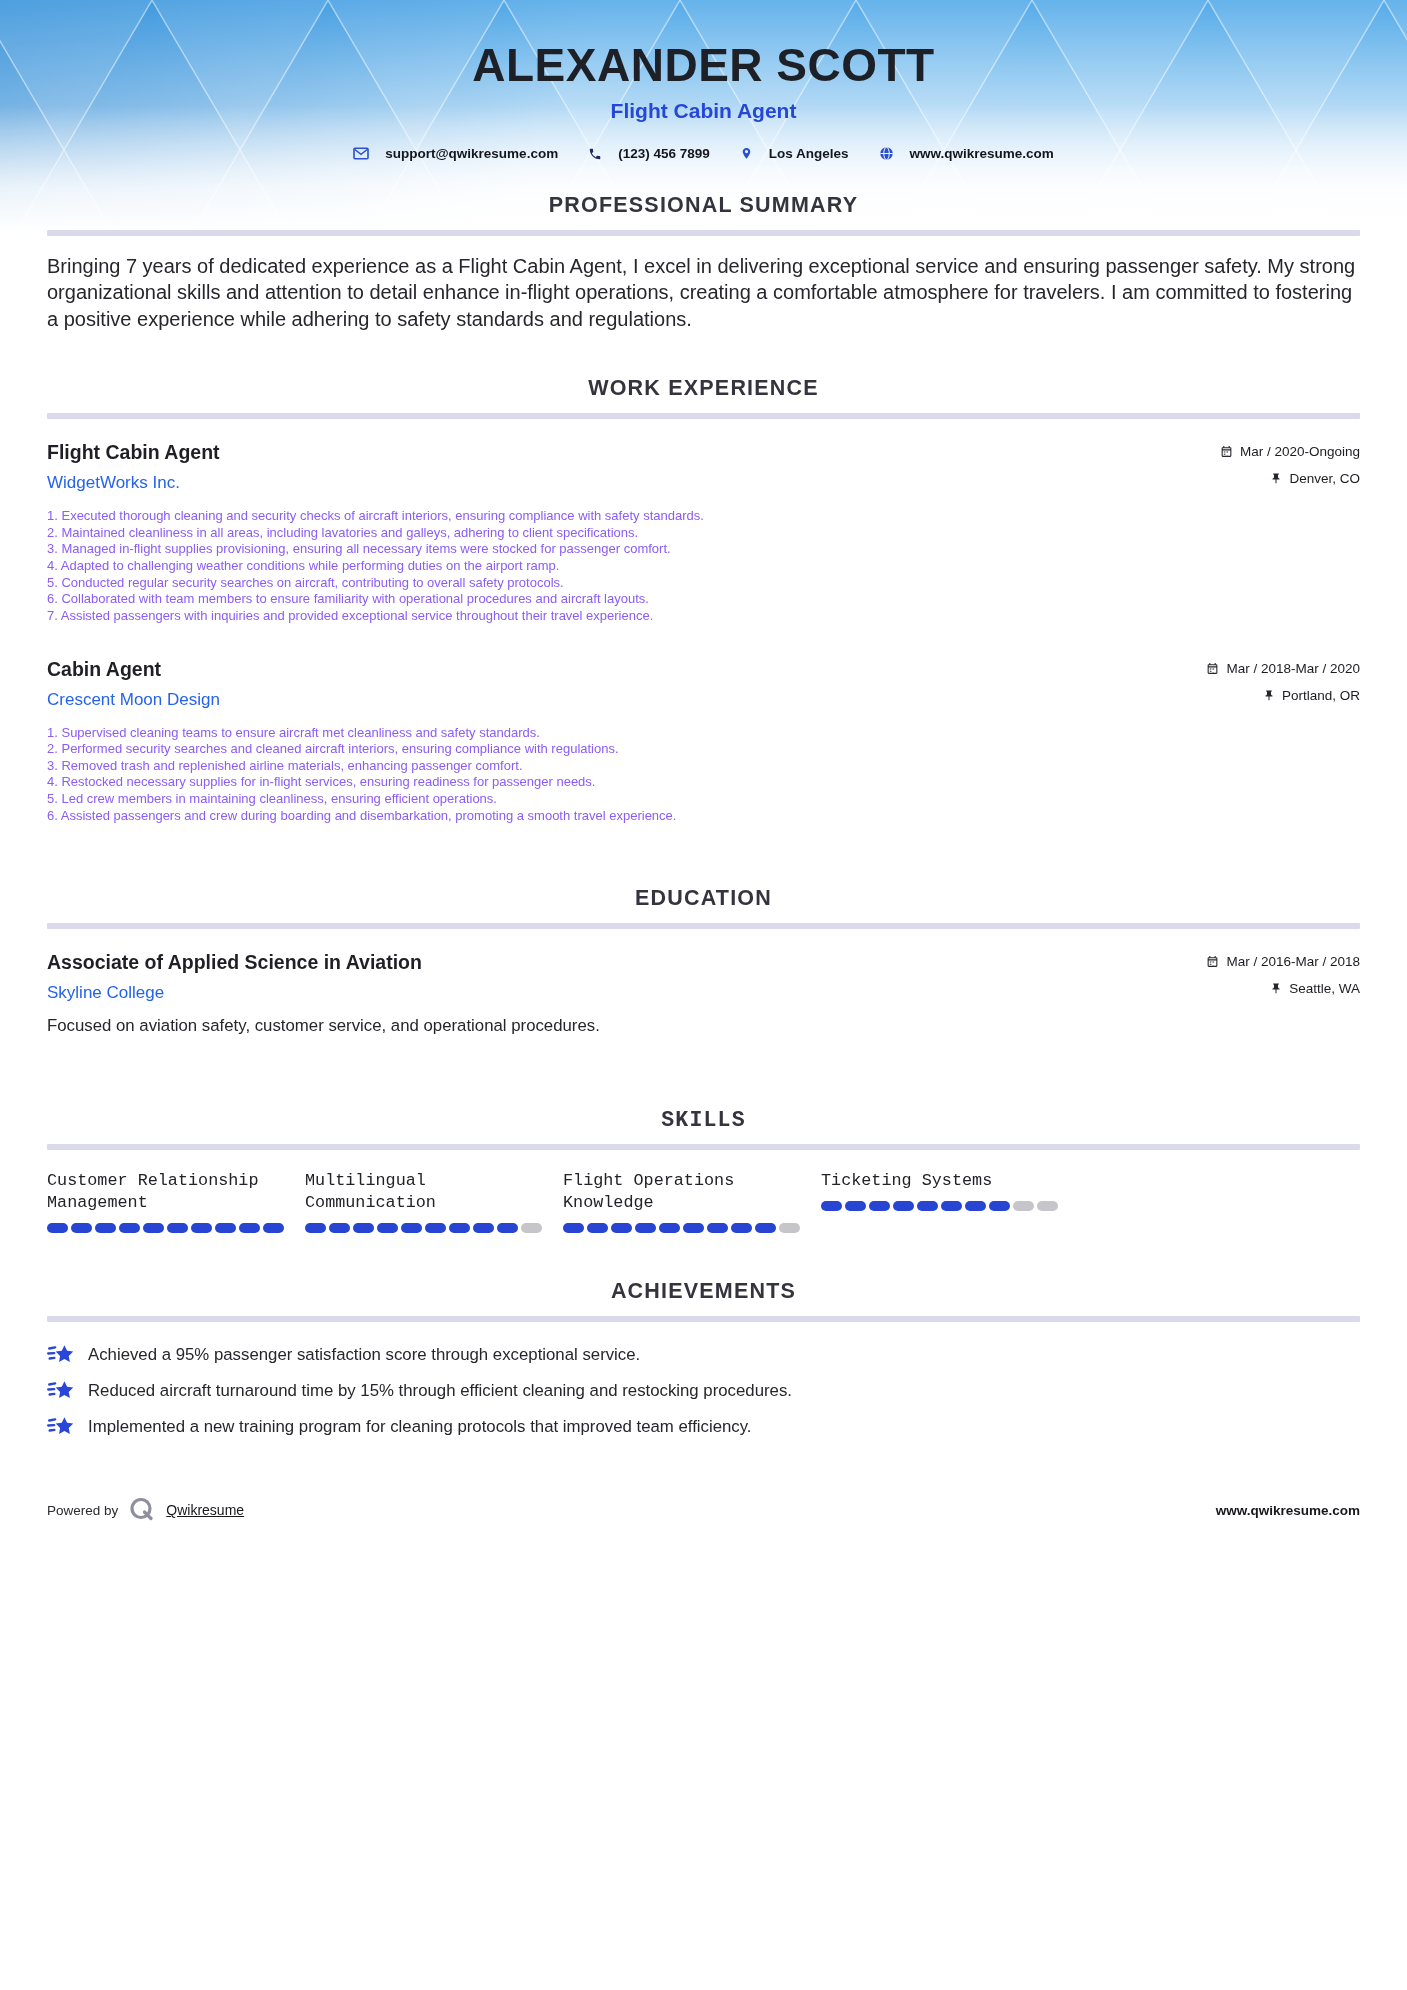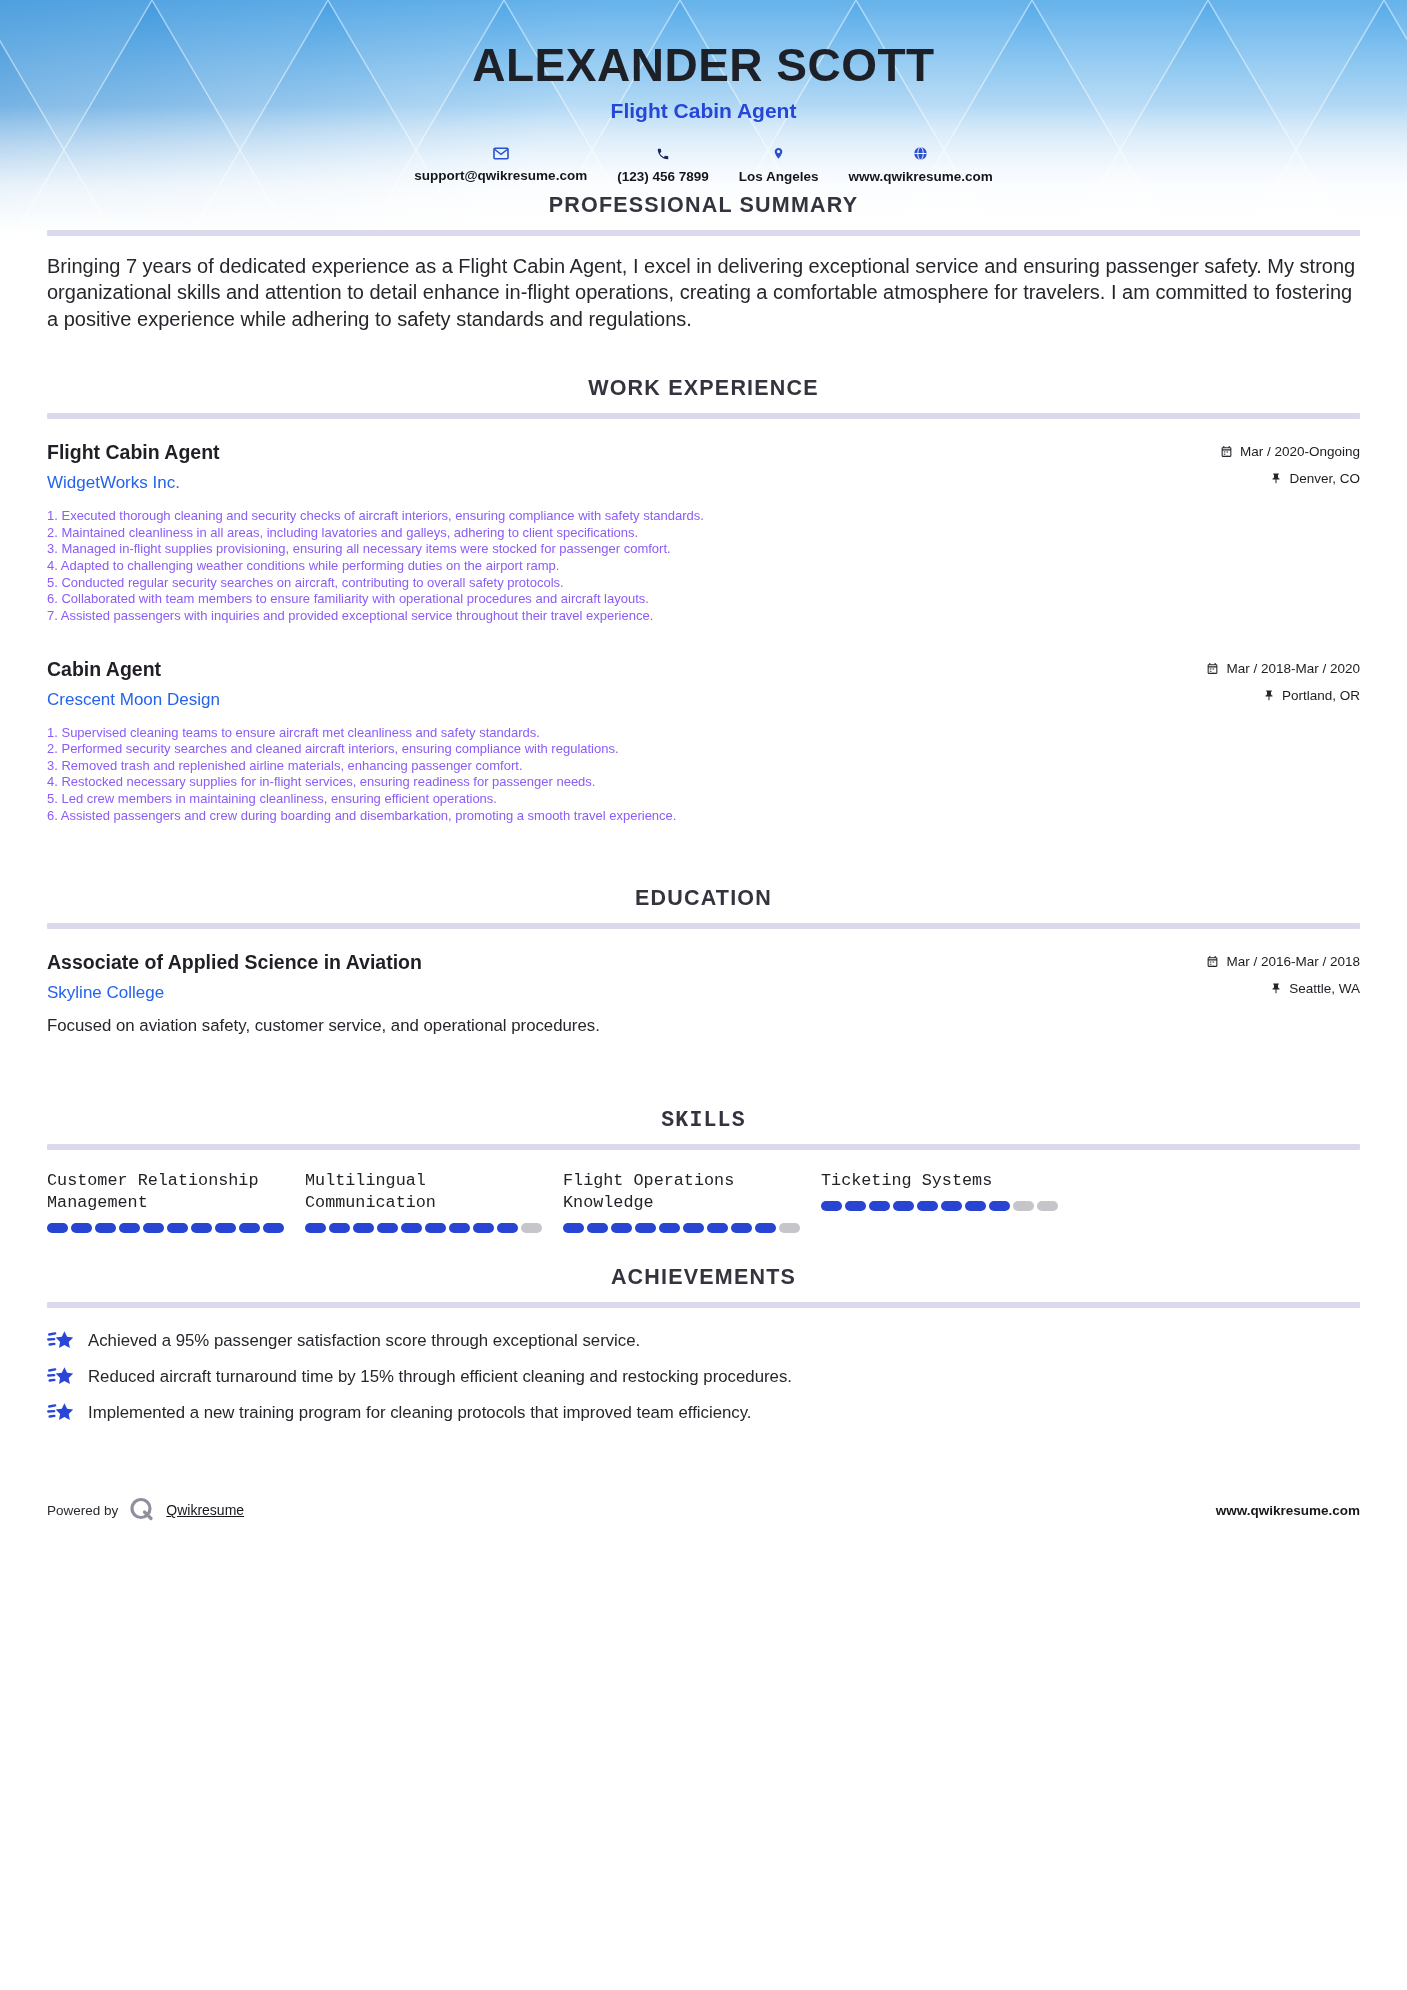--- a/index.html
+++ b/index.html
@@ -16,35 +16,35 @@
   .header-corner { position:absolute; inset:0;
     background:linear-gradient(115deg, rgba(23,119,201,0.42) 0%, rgba(23,119,201,0) 40%); }
   .header-pattern { position:absolute; inset:0; width:100%; height:100%; display:block; }
   .header-fade { position:absolute; inset:0;
     background:linear-gradient(180deg, rgba(255,255,255,0) 45%, rgba(255,255,255,0.78) 80%, #ffffff 100%); }
   .header-content { position:relative; text-align:center; padding-top:38px; }
   .name { font-size:46px; font-weight:bold; letter-spacing:0.5px; color:#1e2027; }
   .role { margin-top:7px; font-size:21px; font-weight:bold; color:var(--accent,#2547d8); }
   .contact-row { margin-top:23px; display:flex; justify-content:center; align-items:center;
     gap:30px; font-size:13.5px; font-weight:bold; color:#15161c; }
-  .contact-item { display:flex; align-items:center; gap:8px;flex-direction:column; }
+  .contact-item { display:flex; align-items:center; gap:16px; }
   .contact-item svg { display:block; }
 
   
   .content { position:relative; margin:-42px 47px 0 47px; }
   .section-title { text-align:center; font-size:21.5px; font-weight:bold;
     letter-spacing:1.2px; color:#34333e; }
   .divider { height:6px; background:var(--divider,#dbdaec); margin-top:12px; border-radius:1px; }
 
   .summary-text { margin-top:17px; font-size:20px; line-height:1.32; color:#26262c; }
 
   .section-work { margin-top:44px; }
   .section-education { margin-top:62px; }
   .section-skills { margin-top:72px;font-family:Liberation Mono, monospace; }
-  .section-achievements { margin-top:32px; }
+  .section-achievements { margin-top:46px; }
 
   
   .entry { margin-top:22px; }
   .entry + .entry { margin-top:33px; }
   .entry-head { display:flex; justify-content:space-between; align-items:flex-start; }
   .entry-title { font-size:19.5px; font-weight:bold; color:#1f1f26; }
   .entry-company { margin-top:9px; font-size:17px; color:var(--link,#2563eb); }
   .entry-meta { display:flex; flex-direction:column; align-items:flex-end; gap:12px;
     font-size:13.5px; color:#1c1c22; padding-top:3px; }
   .meta-line { display:flex; align-items:center; gap:7px; white-space:nowrap; }

